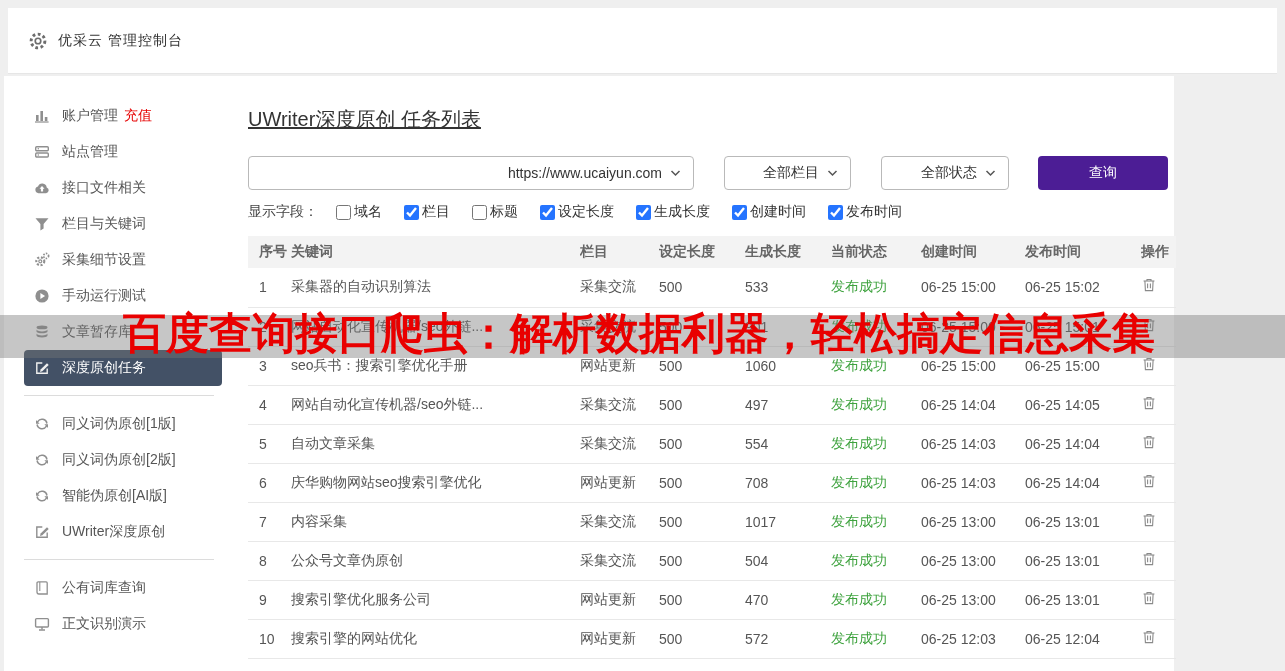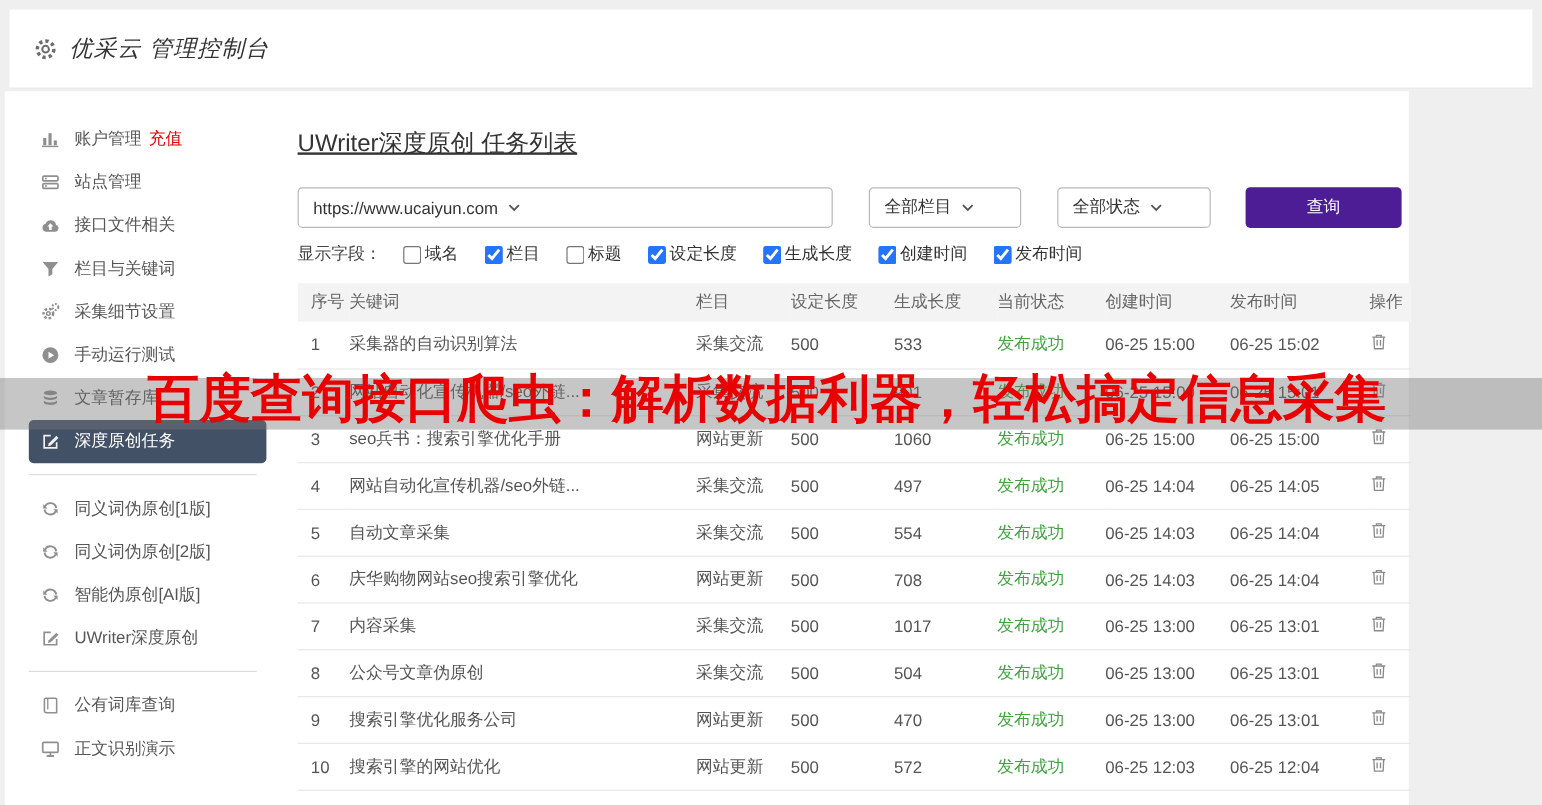--- a/index.html
+++ b/index.html
@@ -10,21 +10,21 @@
     font-family:"Liberation Sans","DejaVu Sans",sans-serif;
     font-size:14px; color:#555;
   }
   
   .topbar {
     position:absolute; left:8px; top:8px; width:1269px; height:66px;
     background:#fff; display:flex; align-items:center; padding-left:20px;
     border-bottom:1px solid #e6e6e6;
   }
   .topbar .gear { color:#6d6d6d; width:20px; height:20px; margin-right:10px; }
-  .topbar-title { font-size:19px; color:#333; letter-spacing:1px;font-style:italic; }
+  .topbar-title { font-size:14px; color:#333; letter-spacing:1px; }
 
   
   .body-panel {
     position:absolute; left:4px; top:76px; width:1170px; height:613px;
     background:#fff;
   }
 
   
   .sidebar { position:absolute; left:0; top:0; width:242px; padding-top:22px; }
   .side-item {
@@ -38,21 +38,21 @@
   .side-item.active .s-icon { color:#f0f0f0; }
   .side-badge { color:#e60000; margin-left:6px; }
   .side-divider { height:1px; background:#dcdcdc; margin:9px 32px 10px 20px; }
 
   
   .main-title { position:absolute; left:244px; top:30px; font-size:20px; color:#333;text-decoration:underline; }
   .filters { position:absolute; left:244px; top:80px; height:34px; width:928px; }
   .fselect {
     position:absolute; top:0; height:34px; background:#fff;
     border:1px solid #b9b9b9; border-radius:4px;
-    display:flex; align-items:center; justify-content:flex-start;
+    display:flex; align-items:center; justify-content:flex-end;
     padding:0 12px; color:#333; cursor:pointer;
   }
   .fselect .chev { width:11px; height:8px; flex:none; margin-left:8px; }
   .sel-site   { left:0;     width:446px; }
   .sel-column { left:476px; width:127px; }
   .sel-status { left:633px; width:128px; }
   .query-btn {
     position:absolute; left:790px; top:0; width:130px; height:34px;
     background:#4c1d95; color:#fff; border:none; border-radius:4px;
     font-size:14px; cursor:pointer; font-family:inherit;
@@ -65,21 +65,21 @@
   .field-chk { display:flex; align-items:center; margin-right:22px; cursor:pointer; }
   .field-chk input { width:15px; height:15px; accent-color:#2574ff; margin-right:3px; cursor:pointer; }
   .field-chk .chk-label { color:#333; }
 
   
   .task-table {
     position:absolute; left:244px; top:160px; width:928px;
     border-collapse:collapse; table-layout:fixed;
   }
   .task-table th {
-    background:#f3f3f3; color:#666; font-weight:normal; text-align:left;
+    background:#f3f3f3; color:#666; font-weight:bold; text-align:left;
     height:32px; padding:0 4px 0 0; white-space:nowrap; overflow:hidden;
   }
   .task-table td {
     height:39px; border-bottom:1px solid #e8e8e8; color:#555;
     padding:0 4px 0 0; white-space:nowrap; overflow:hidden; text-overflow:ellipsis;
   }
   .task-table th:first-child, .task-table td:first-child { padding-left:11px; }
   .task-table .st-ok { color:#3fa33f; }
   .del-btn {
     background:none; border:none; color:#8a8a8a; cursor:pointer;

